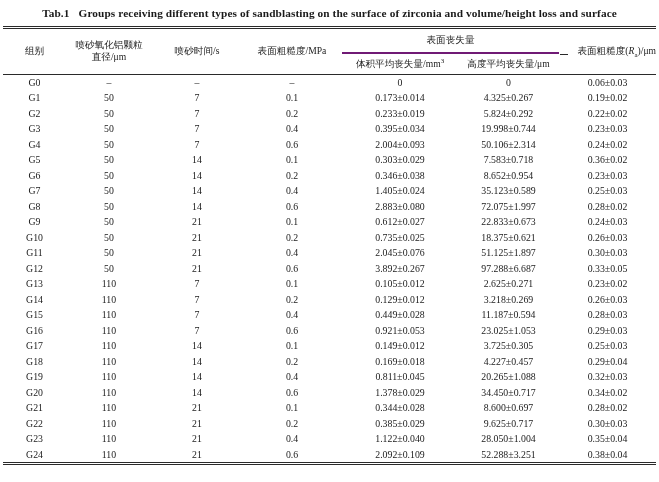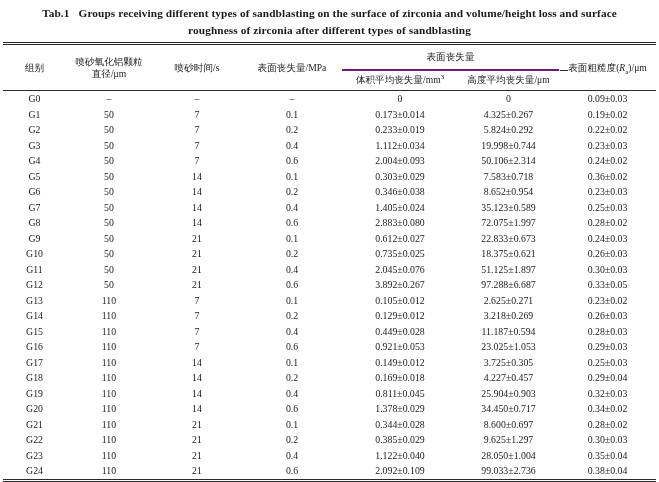--- a/index.html
+++ b/index.html
@@ -56,21 +56,21 @@
     text-align: center;
     vertical-align: middle;
     padding: 0;
     white-space: nowrap;
     line-height: 12px;
   }
   tr.hrow-top { height: 26px; }
   tr.hrow-sub { height: 21px; }
 
   th.loss-span { border-bottom: 2px solid #701a75; }
-  th.roughness { position: relative; }
+  th.roughness { position: relative; text-align: right; }
   
   th.roughness::before {
     content: "";
     position: absolute;
     left: 1px;
     top: 25px;
     width: 8px;
     height: 0;
     border-top: 1px solid #2a2a2a;
   }
@@ -91,61 +91,60 @@
 </style>
 </head>
 <body>
 
 <div class="page">
 
   <div class="caption">
     <div class="caption-line">
       <span class="caption-label">Tab.1</span><span>Groups receiving different types of sandblasting on the surface of zirconia and volume/height loss and surface</span>
     </div>
-    <div class="caption-line">roughness of zirconia after different types of sandblasting</div>
   </div>
 
   <table class="tbl">
     <colgroup>
       <col class="c1">
         <col class="c2">
         <col class="c3">
         <col class="c4">
       <col class="c5">
         <col class="c6">
         <col class="c7">
     </colgroup>
     <thead>
       <tr class="hrow-top">
         <th rowspan="2">组别</th>
         <th rowspan="2">
           <div>喷砂氧化铝颗粒</div>
           <div>直径/μm</div>
         </th>
         <th rowspan="2">喷砂时间/s</th>
-        <th rowspan="2">表面丧失量/MPa</th>
+        <th rowspan="2">表面粗糙度/MPa</th>
         <th colspan="2" class="loss-span">表面丧失量</th>
         <th rowspan="2" class="roughness">
           <span>表面粗糙度(</span><span class="sym">R</span><sub class="small">a</sub><span>)/μm</span>
         </th>
       </tr>
       <tr class="hrow-sub">
         <th><span>体积平均丧失量/mm</span><sup class="small">3</sup></th>
         <th>高度平均丧失量/μm</th>
       </tr>
     </thead>
     <tbody>
         <tr>
           <td>G0</td>
           <td>–</td>
           <td>–</td>
           <td>–</td>
           <td>0</td>
           <td>0</td>
-          <td>0.09±0.03</td>
+          <td>0.06±0.03</td>
         </tr>
         <tr>
           <td>G1</td>
           <td>50</td>
           <td>7</td>
           <td>0.1</td>
           <td>0.173±0.014</td>
           <td>4.325±0.267</td>
           <td>0.19±0.02</td>
         </tr>
@@ -156,21 +155,21 @@
           <td>0.2</td>
           <td>0.233±0.019</td>
           <td>5.824±0.292</td>
           <td>0.22±0.02</td>
         </tr>
         <tr>
           <td>G3</td>
           <td>50</td>
           <td>7</td>
           <td>0.4</td>
-          <td>1.112±0.034</td>
+          <td>0.395±0.034</td>
           <td>19.998±0.744</td>
           <td>0.23±0.03</td>
         </tr>
         <tr>
           <td>G4</td>
           <td>50</td>
           <td>7</td>
           <td>0.6</td>
           <td>2.004±0.093</td>
           <td>50.106±2.314</td>
@@ -301,21 +300,21 @@
           <td>0.169±0.018</td>
           <td>4.227±0.457</td>
           <td>0.29±0.04</td>
         </tr>
         <tr>
           <td>G19</td>
           <td>110</td>
           <td>14</td>
           <td>0.4</td>
           <td>0.811±0.045</td>
-          <td>25.904±0.903</td>
+          <td>20.265±1.088</td>
           <td>0.32±0.03</td>
         </tr>
         <tr>
           <td>G20</td>
           <td>110</td>
           <td>14</td>
           <td>0.6</td>
           <td>1.378±0.029</td>
           <td>34.450±0.717</td>
           <td>0.34±0.02</td>
@@ -328,37 +327,37 @@
           <td>0.344±0.028</td>
           <td>8.600±0.697</td>
           <td>0.28±0.02</td>
         </tr>
         <tr>
           <td>G22</td>
           <td>110</td>
           <td>21</td>
           <td>0.2</td>
           <td>0.385±0.029</td>
-          <td>9.625±1.297</td>
+          <td>9.625±0.717</td>
           <td>0.30±0.03</td>
         </tr>
         <tr>
           <td>G23</td>
           <td>110</td>
           <td>21</td>
           <td>0.4</td>
           <td>1.122±0.040</td>
           <td>28.050±1.004</td>
           <td>0.35±0.04</td>
         </tr>
         <tr>
           <td>G24</td>
           <td>110</td>
           <td>21</td>
           <td>0.6</td>
           <td>2.092±0.109</td>
-          <td>99.033±2.736</td>
+          <td>52.288±3.251</td>
           <td>0.38±0.04</td>
         </tr>
       </tbody>
   </table>
 
 </div>
 
 </body></html>

